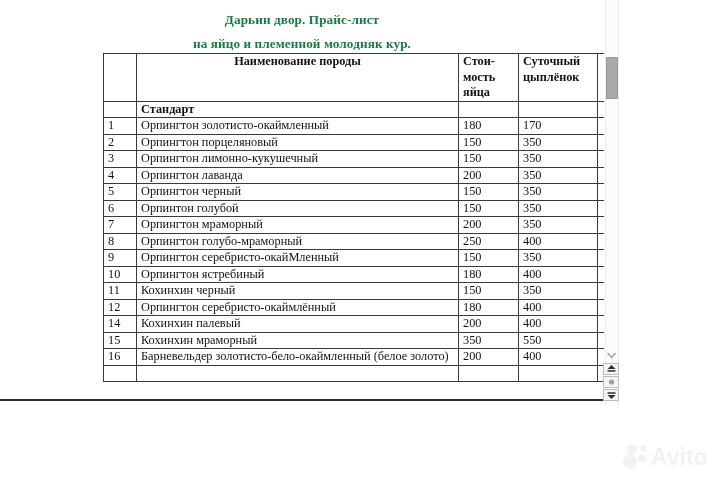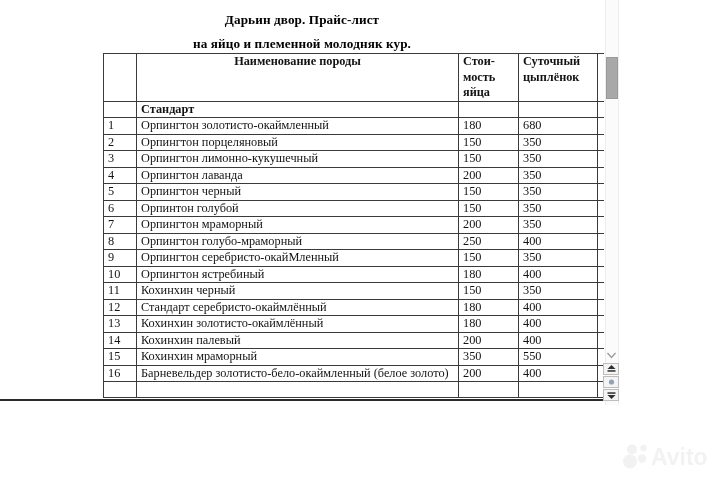--- a/index.html
+++ b/index.html
@@ -29,21 +29,21 @@
     overflow: hidden;
   }
 
   #doc-title-block {
     text-align: center;
     padding-top: 9px;
   }
   .doc-title-line {
     font-weight: bold;
     font-size: 13.2px;
-    color: #000000;
+    color: #15803d;
     line-height: 21px;
     letter-spacing: 0.1px;
     font-family: Liberation Serif, serif;
   }
   .doc-title-line.second {
     margin-top: 3px;
   }
 
   
   #price-table {
@@ -199,21 +199,21 @@
           <td></td>
           <td class="section-label">Стандарт</td>
           <td></td>
           <td></td>
           <td></td>
         </tr>
         <tr class="data-row">
           <td class="cell-num">1</td>
           <td class="cell-name">Орпингтон золотисто-окаймленный</td>
           <td class="cell-price">180</td>
-          <td class="cell-chick">680</td>
+          <td class="cell-chick">170</td>
           <td class="cell-tail"></td>
         </tr>
         <tr class="data-row">
           <td class="cell-num">2</td>
           <td class="cell-name">Орпингтон порцеляновый</td>
           <td class="cell-price">150</td>
           <td class="cell-chick">350</td>
           <td class="cell-tail"></td>
         </tr>
         <tr class="data-row">
@@ -274,28 +274,21 @@
         </tr>
         <tr class="data-row">
           <td class="cell-num">11</td>
           <td class="cell-name">Кохинхин черный</td>
           <td class="cell-price">150</td>
           <td class="cell-chick">350</td>
           <td class="cell-tail"></td>
         </tr>
         <tr class="data-row">
           <td class="cell-num">12</td>
-          <td class="cell-name">Стандарт серебристо-окаймлённый</td>
-          <td class="cell-price">180</td>
-          <td class="cell-chick">400</td>
-          <td class="cell-tail"></td>
-        </tr>
-        <tr class="data-row">
-          <td class="cell-num">13</td>
-          <td class="cell-name">Кохинхин золотисто-окаймлённый</td>
+          <td class="cell-name">Орпингтон серебристо-окаймлённый</td>
           <td class="cell-price">180</td>
           <td class="cell-chick">400</td>
           <td class="cell-tail"></td>
         </tr>
         <tr class="data-row">
           <td class="cell-num">14</td>
           <td class="cell-name">Кохинхин палевый</td>
           <td class="cell-price">200</td>
           <td class="cell-chick">400</td>
           <td class="cell-tail"></td>

